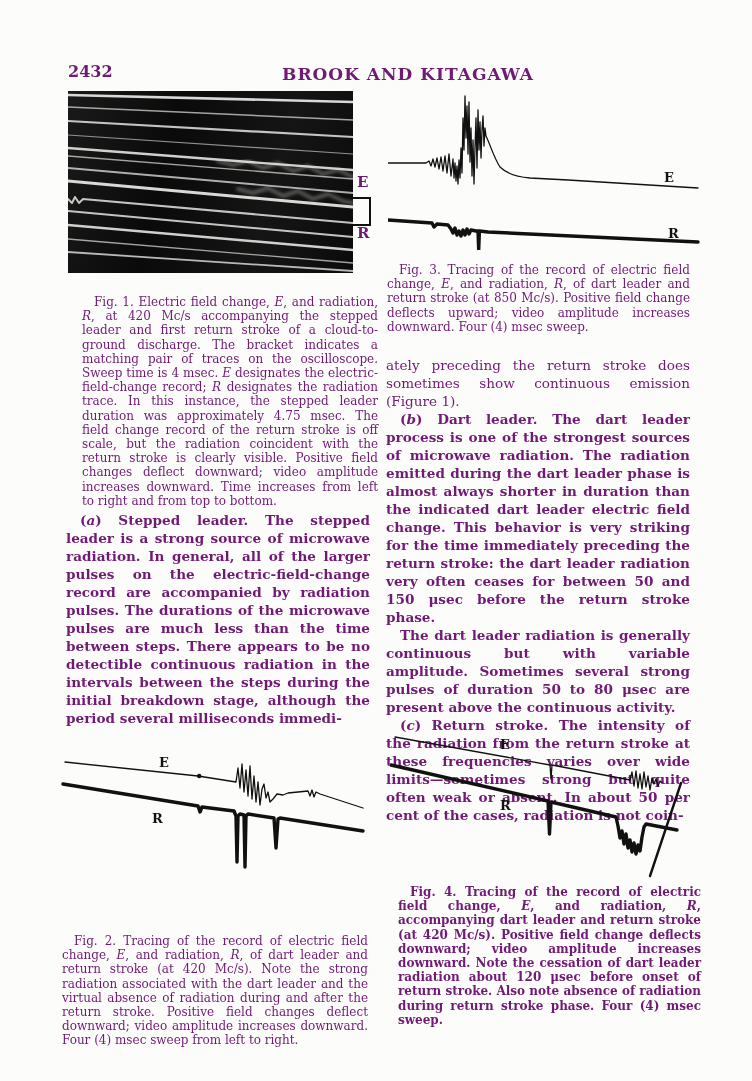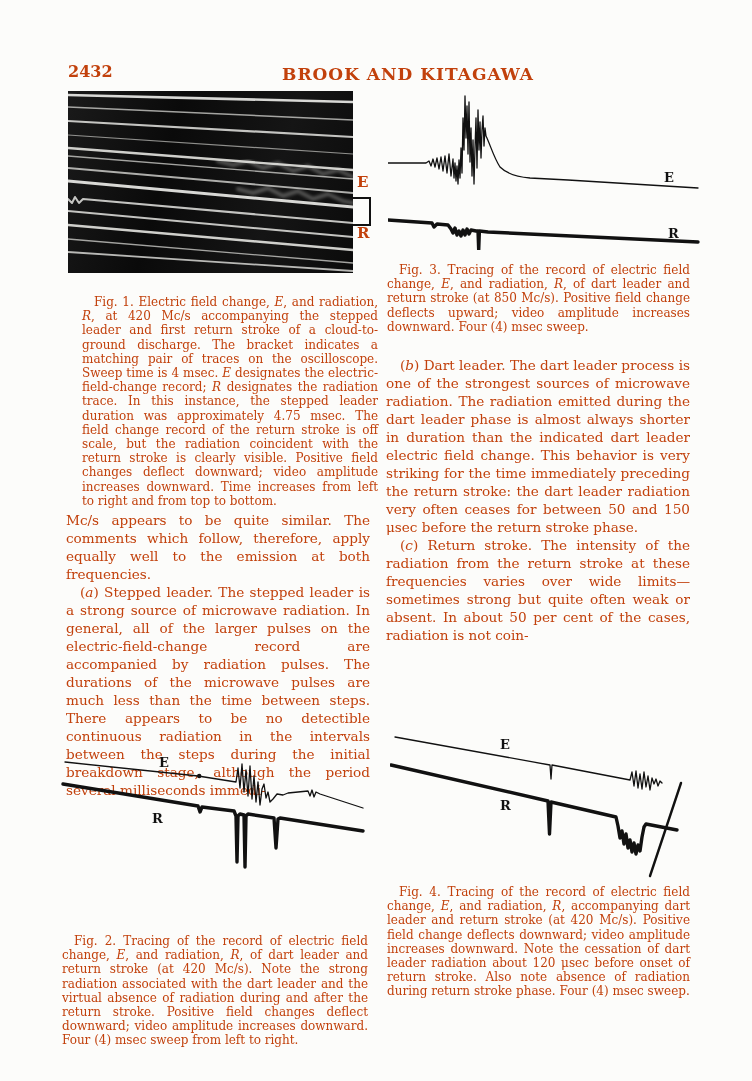--- a/index.html
+++ b/index.html
@@ -1,16 +1,16 @@
 <!DOCTYPE html>
 <html><head>
 <meta charset="utf-8">
 <style>
   html,body{margin:0;padding:0;background:#ffffff;}
-  .page{position:relative;width:752px;height:1081px;background:#fcfcfa;color:#c2410c;
+  .page{position:relative;width:752px;height:1081px;background:#fcfcfa;color:#701a75;
         font-family:"DejaVu Serif", serif;overflow:hidden;}
   .it{font-style:italic;}
   
   .pagenum{position:absolute;left:68px;top:62px;font-size:16px;font-weight:bold;}
   .runtitle{position:absolute;left:0;top:64px;width:752px;text-align:center;
             font-size:17px;font-weight:bold;letter-spacing:1px;padding-left:32px;}
   
   .fig1{position:absolute;left:68px;top:91px;width:285px;height:182px;
         background:linear-gradient(105deg,#1a1a1a,#0a0a0a 35%,#151515 70%,#0b0b0b);}
   .fig1 svg{display:block;width:100%;height:100%;}
@@ -37,25 +37,25 @@
   .trace .dot{fill:#111;stroke:none;}
   .trace text{font-family:"DejaVu Serif", serif;font-size:13px;font-weight:bold;fill:#111;}
   .fig2{left:60px;top:754px;width:312px;height:122px;}
   .fig3{left:388px;top:88px;width:312px;height:162px;}
   .fig4{left:390px;top:735px;width:312px;height:155px;}
   
   .caption{position:absolute;font-size:12px;line-height:14.2px;text-align:justify;margin-top:8px;}
   .cap1{left:82px;top:287px;width:296px;text-indent:12px;}
   .cap2{left:62px;top:926px;width:306px;text-indent:12px;}
   .cap3{left:387px;top:255px;width:303px;text-indent:12px;}
-  .cap4{left:387px;top:877px;width:303px;text-indent:12px;}
+  .cap4{left:398px;top:877px;width:303px;text-indent:12px;font-weight:bold;}
   
   .body{position:absolute;font-size:13.6px;line-height:18px;text-align:justify;}
   .body p{margin:0;}
-  .body p.ind{text-indent:14px;}
+  .body p.ind{text-indent:14px;font-weight:bold;}
   .left-body{left:66px;top:511px;width:304px;}
   .right-body{left:386px;top:356px;width:304px;}
 </style>
 </head>
 <body>
 
 <div class="page">
 
   <span class="pagenum">2432</span>
   <span class="runtitle">BROOK AND KITAGAWA</span>
@@ -84,21 +84,20 @@
       <path class="s14" d="M170,98 L185,102 L200,97 L215,105 L230,100 L245,108 L260,103 L275,110 L285,112"></path>
     </svg>
   </div>
   <span class="fig1-e">E</span>
   <div class="fig1-bracket"></div>
   <span class="fig1-r">R</span>
 
   <div class="caption cap1"><span>Fig. 1.  Electric field change, </span><span class="it">E</span><span>, and radiation, </span><span class="it">R</span><span>, at 420 Mc/s accompanying the stepped leader and first return stroke of a cloud-to-ground discharge. The bracket indicates a matching pair of traces on the oscilloscope. Sweep time is 4 msec. </span><span class="it">E</span><span> designates the electric-field-change record; </span><span class="it">R</span><span> designates the radiation trace. In this instance, the stepped leader duration was approximately 4.75 msec. The field change record of the return stroke is off scale, but the radiation coincident with the return stroke is clearly visible. Positive field changes deflect downward; video amplitude increases downward. Time increases from left to right and from top to bottom.</span></div>
 
   <div class="body left-body">
-    <p><span>Mc/s appears to be quite similar. The comments which follow, therefore, apply equally well to the emission at both frequencies.</span></p>
     <p class="ind"><span>(</span><span class="it">a</span><span>)  Stepped leader. The stepped leader is a strong source of microwave radiation. In general, all of the larger pulses on the electric-field-change record are accompanied by radiation pulses. The durations of the microwave pulses are much less than the time between steps. There appears to be no detectible continuous radiation in the intervals between the steps during the initial breakdown stage, although the period several milliseconds immedi-</span></p>
   </div>
 
   <svg class="trace fig2" viewBox="0 0 312 122" preserveAspectRatio="none">
     <path class="thin" d="M5,8 L138,22 L176,28 L178,14 L180,34 L182,10 L184,38 L186,16 L188,42 L190,12 L192,45 L194,22 L196,48 L198,28 L200,51 L202,35 L204,30 L206,44 L208,38 L210,48 L213,45 L217,40 L223,41 L228,39 L248,37 L250,42 L252,36 L254,43 L256,38 L260,40 L303,54"></path>
     <path class="dot" d="M137,22 a2.2,2.2 0 1,1 4.4,0 a2.2,2.2 0 1,1 -4.4,0"></path>
     <path class="thick" d="M3,30 L138,52 L140,58 L142,53 L174,57 L176,62 L177,108 L178,62 L180,60 L184,61 L185,113 L186,62 L188,60 L214,64 L216,94 L218,65 L220,64 L303,77"></path>
     <text x="99" y="13">E</text>
     <text x="92" y="69">R</text>
   </svg>
@@ -106,21 +105,23 @@
 
   <svg class="trace fig3" viewBox="0 0 312 162" preserveAspectRatio="none">
     <path class="thin" d="M0,75 L38,75 L41,73 L43,78 L45,71 L47,79 L49,70 L51,81 L53,69 L55,83 L57,68 L59,85 L61,66 L63,88 L65,71 L66,90 L67,75 L68,93 L69,78 L70,96 L71,72 L72,90 L73,60 L74,85 L75,30 L76,62 L77,8 L78,50 L79,18 L80,66 L81,14 L82,74 L83,40 L84,88 L85,52 L86,96 L87,60 L88,30 L89,80 L90,22 L91,62 L92,34 L93,70 L94,42 L95,28 L96,58 L97,40 L98,48 C102,56 106,70 112,79 C119,86 130,89 142,90 L180,92 L310,100"></path>
     <path class="thick" d="M0,132 L44,135 L46,139 L49,136 L60,137 L63,141 L65,145 L67,140 L69,147 L71,143 L73,148 L75,142 L77,147 L79,141 L81,146 L83,142 L88,143 L90,143 L90.7,162 L91.4,143 L100,144 L310,154"></path>
     <text x="276" y="94">E</text>
     <text x="280" y="150">R</text>
   </svg>
   <div class="caption cap3"><span>Fig. 3.  Tracing of the record of electric field change, </span><span class="it">E</span><span>, and radiation, </span><span class="it">R</span><span>, of dart leader and return stroke (at 850 Mc/s). Positive field change deflects upward; video amplitude increases downward. Four (4) msec sweep.</span></div>
 
   <div class="body right-body">
+    <p><span>ately preceding the return stroke does sometimes show continuous emission (Figure 1).</span></p>
     <p class="ind"><span>(</span><span class="it">b</span><span>)  Dart leader. The dart leader process is one of the strongest sources of microwave radiation. The radiation emitted during the dart leader phase is almost always shorter in duration than the indicated dart leader electric field change. This behavior is very striking for the time immediately preceding the return stroke: the dart leader radiation very often ceases for between 50 and 150 μsec before the return stroke phase.</span></p>
+    <p class="ind"><span>The dart leader radiation is generally continuous but with variable amplitude. Sometimes several strong pulses of duration 50 to 80 μsec are present above the continuous activity.</span></p>
     <p class="ind"><span>(</span><span class="it">c</span><span>)  Return stroke. The intensity of the radiation from the return stroke at these frequencies varies over wide limits—sometimes strong but quite often weak or absent. In about 50 per cent of the cases, radiation is not coin-</span></p>
   </div>
 
   <svg class="trace fig4" viewBox="0 0 312 155" preserveAspectRatio="none">
     <path class="thin" d="M5,2 L160,30 L161,44 L162,30 L240,45 L242,37 L244,51 L246,36 L248,53 L250,39 L252,54 L254,37 L256,52 L258,41 L260,55 L262,43 L264,49 L266,44 L268,51 L270,46 L272,48"></path>
     <path class="thick" d="M1,30 L158,66 L159.5,99 L161,67 L226,82 L228,91 L230,103 L232,96 L234,109 L236,99 L238,113 L240,105 L242,117 L244,108 L246,119 L248,110 L250,116 L252,102 L254,92 L256,89 L287,95"></path>
     <path class="mid" d="M291,48 L260,141"></path>
     <text x="110" y="14">E</text>
     <text x="110" y="75">R</text>
   </svg>

